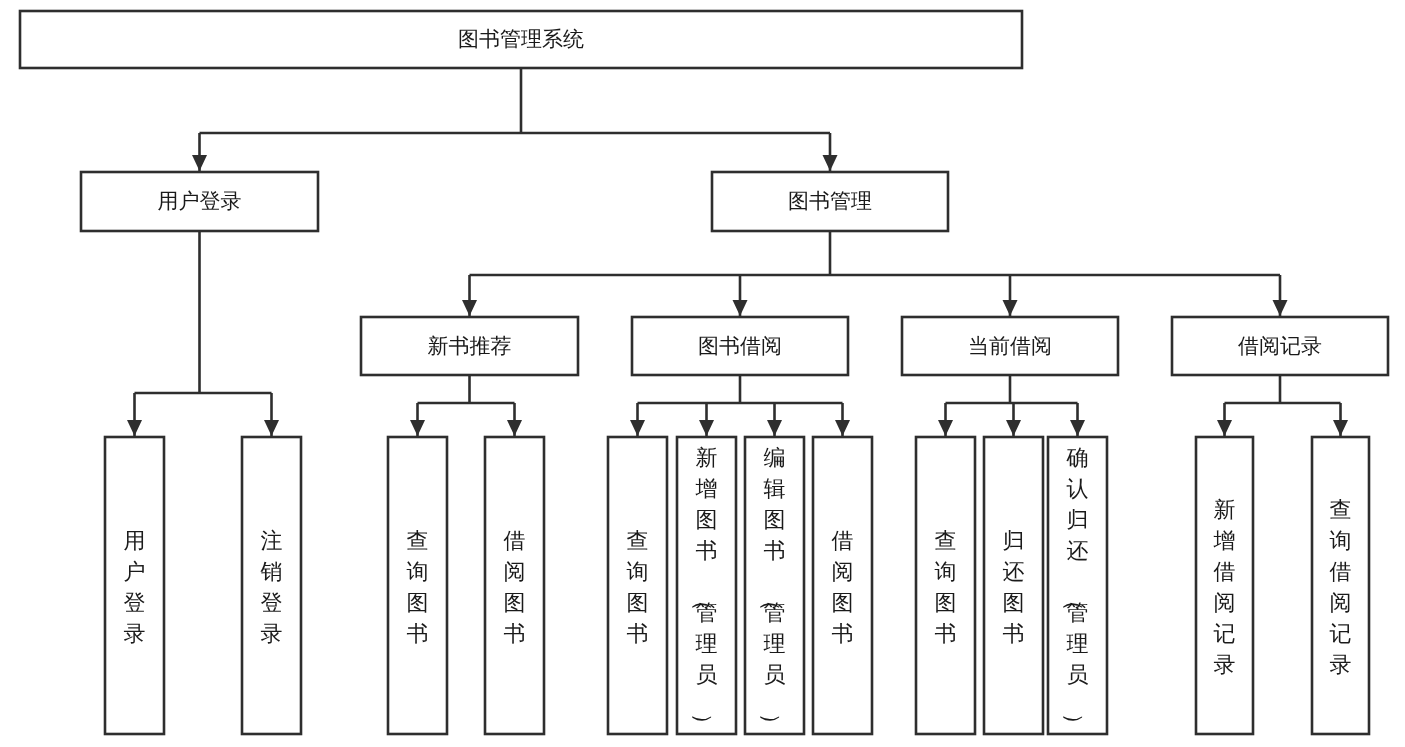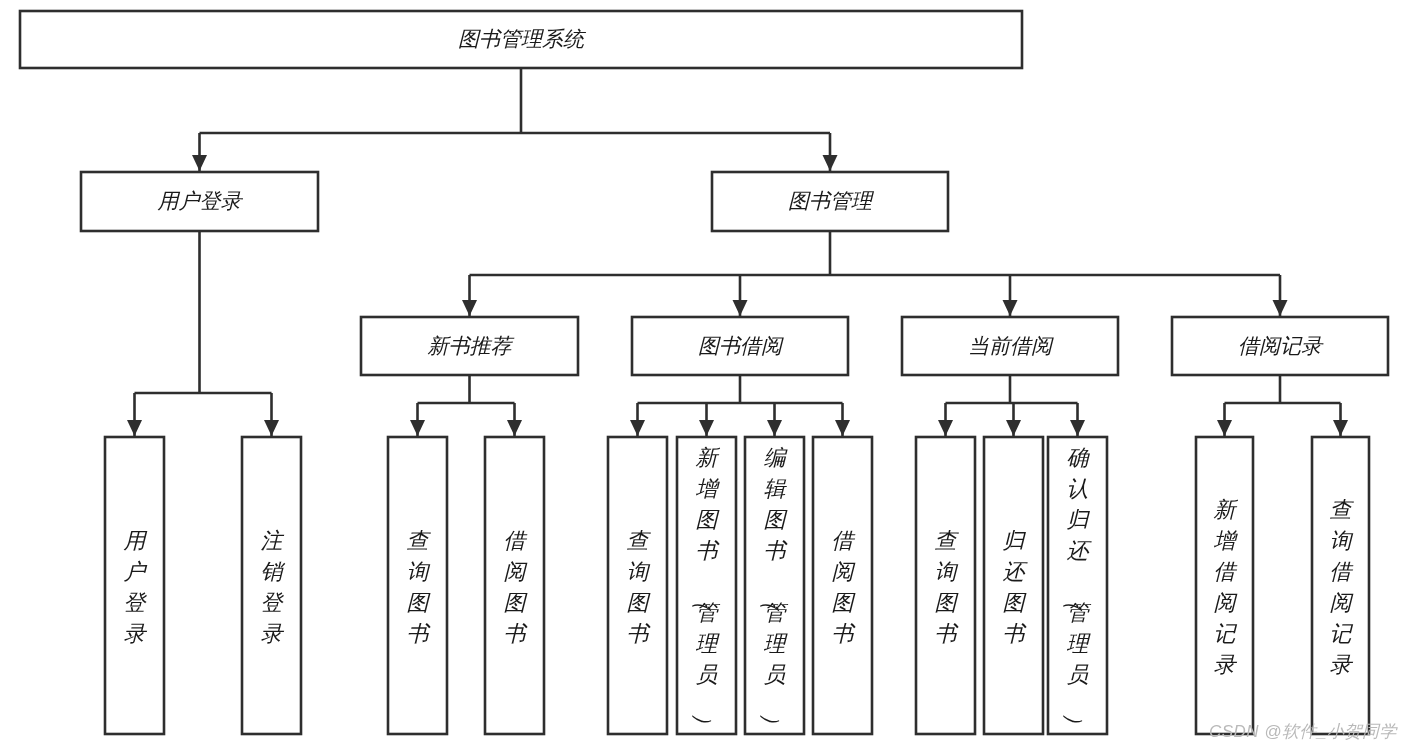--- a/index.html
+++ b/index.html
@@ -10,21 +10,20 @@
   body {
     width: 1405px;
     height: 747px;
     font-family: "Liberation Sans", "DejaVu Sans", sans-serif;
     overflow: hidden;
   }
   #diagram-root {
     position: relative;
     width: 1405px;
     height: 747px;
-    font-style: italic;
   }
   svg.diagram-canvas {
     position: absolute;
     left: 0;
     top: 0;
     width: 1405px;
     height: 747px;
   }
   .node-box {
     fill: #ffffff;
@@ -215,14 +214,13 @@
         <g>
           <rect x="1196" y="437" width="57" height="297" class="node-box"></rect>
           <text x="1224.5" y="0" class="node-label-v"><tspan x="1224.5" y="516.68">新</tspan><tspan x="1224.5" y="547.68">增</tspan><tspan x="1224.5" y="578.68">借</tspan><tspan x="1224.5" y="609.68">阅</tspan><tspan x="1224.5" y="640.68">记</tspan><tspan x="1224.5" y="671.68">录</tspan></text>
         </g>
         <g>
           <rect x="1312" y="437" width="57" height="297" class="node-box"></rect>
           <text x="1340.5" y="0" class="node-label-v"><tspan x="1340.5" y="516.68">查</tspan><tspan x="1340.5" y="547.68">询</tspan><tspan x="1340.5" y="578.68">借</tspan><tspan x="1340.5" y="609.68">阅</tspan><tspan x="1340.5" y="640.68">记</tspan><tspan x="1340.5" y="671.68">录</tspan></text>
         </g>
       </g>
   </svg>
-  <div class="watermark">CSDN @软件_小贺同学</div>
 </div>
 
 </body></html>

